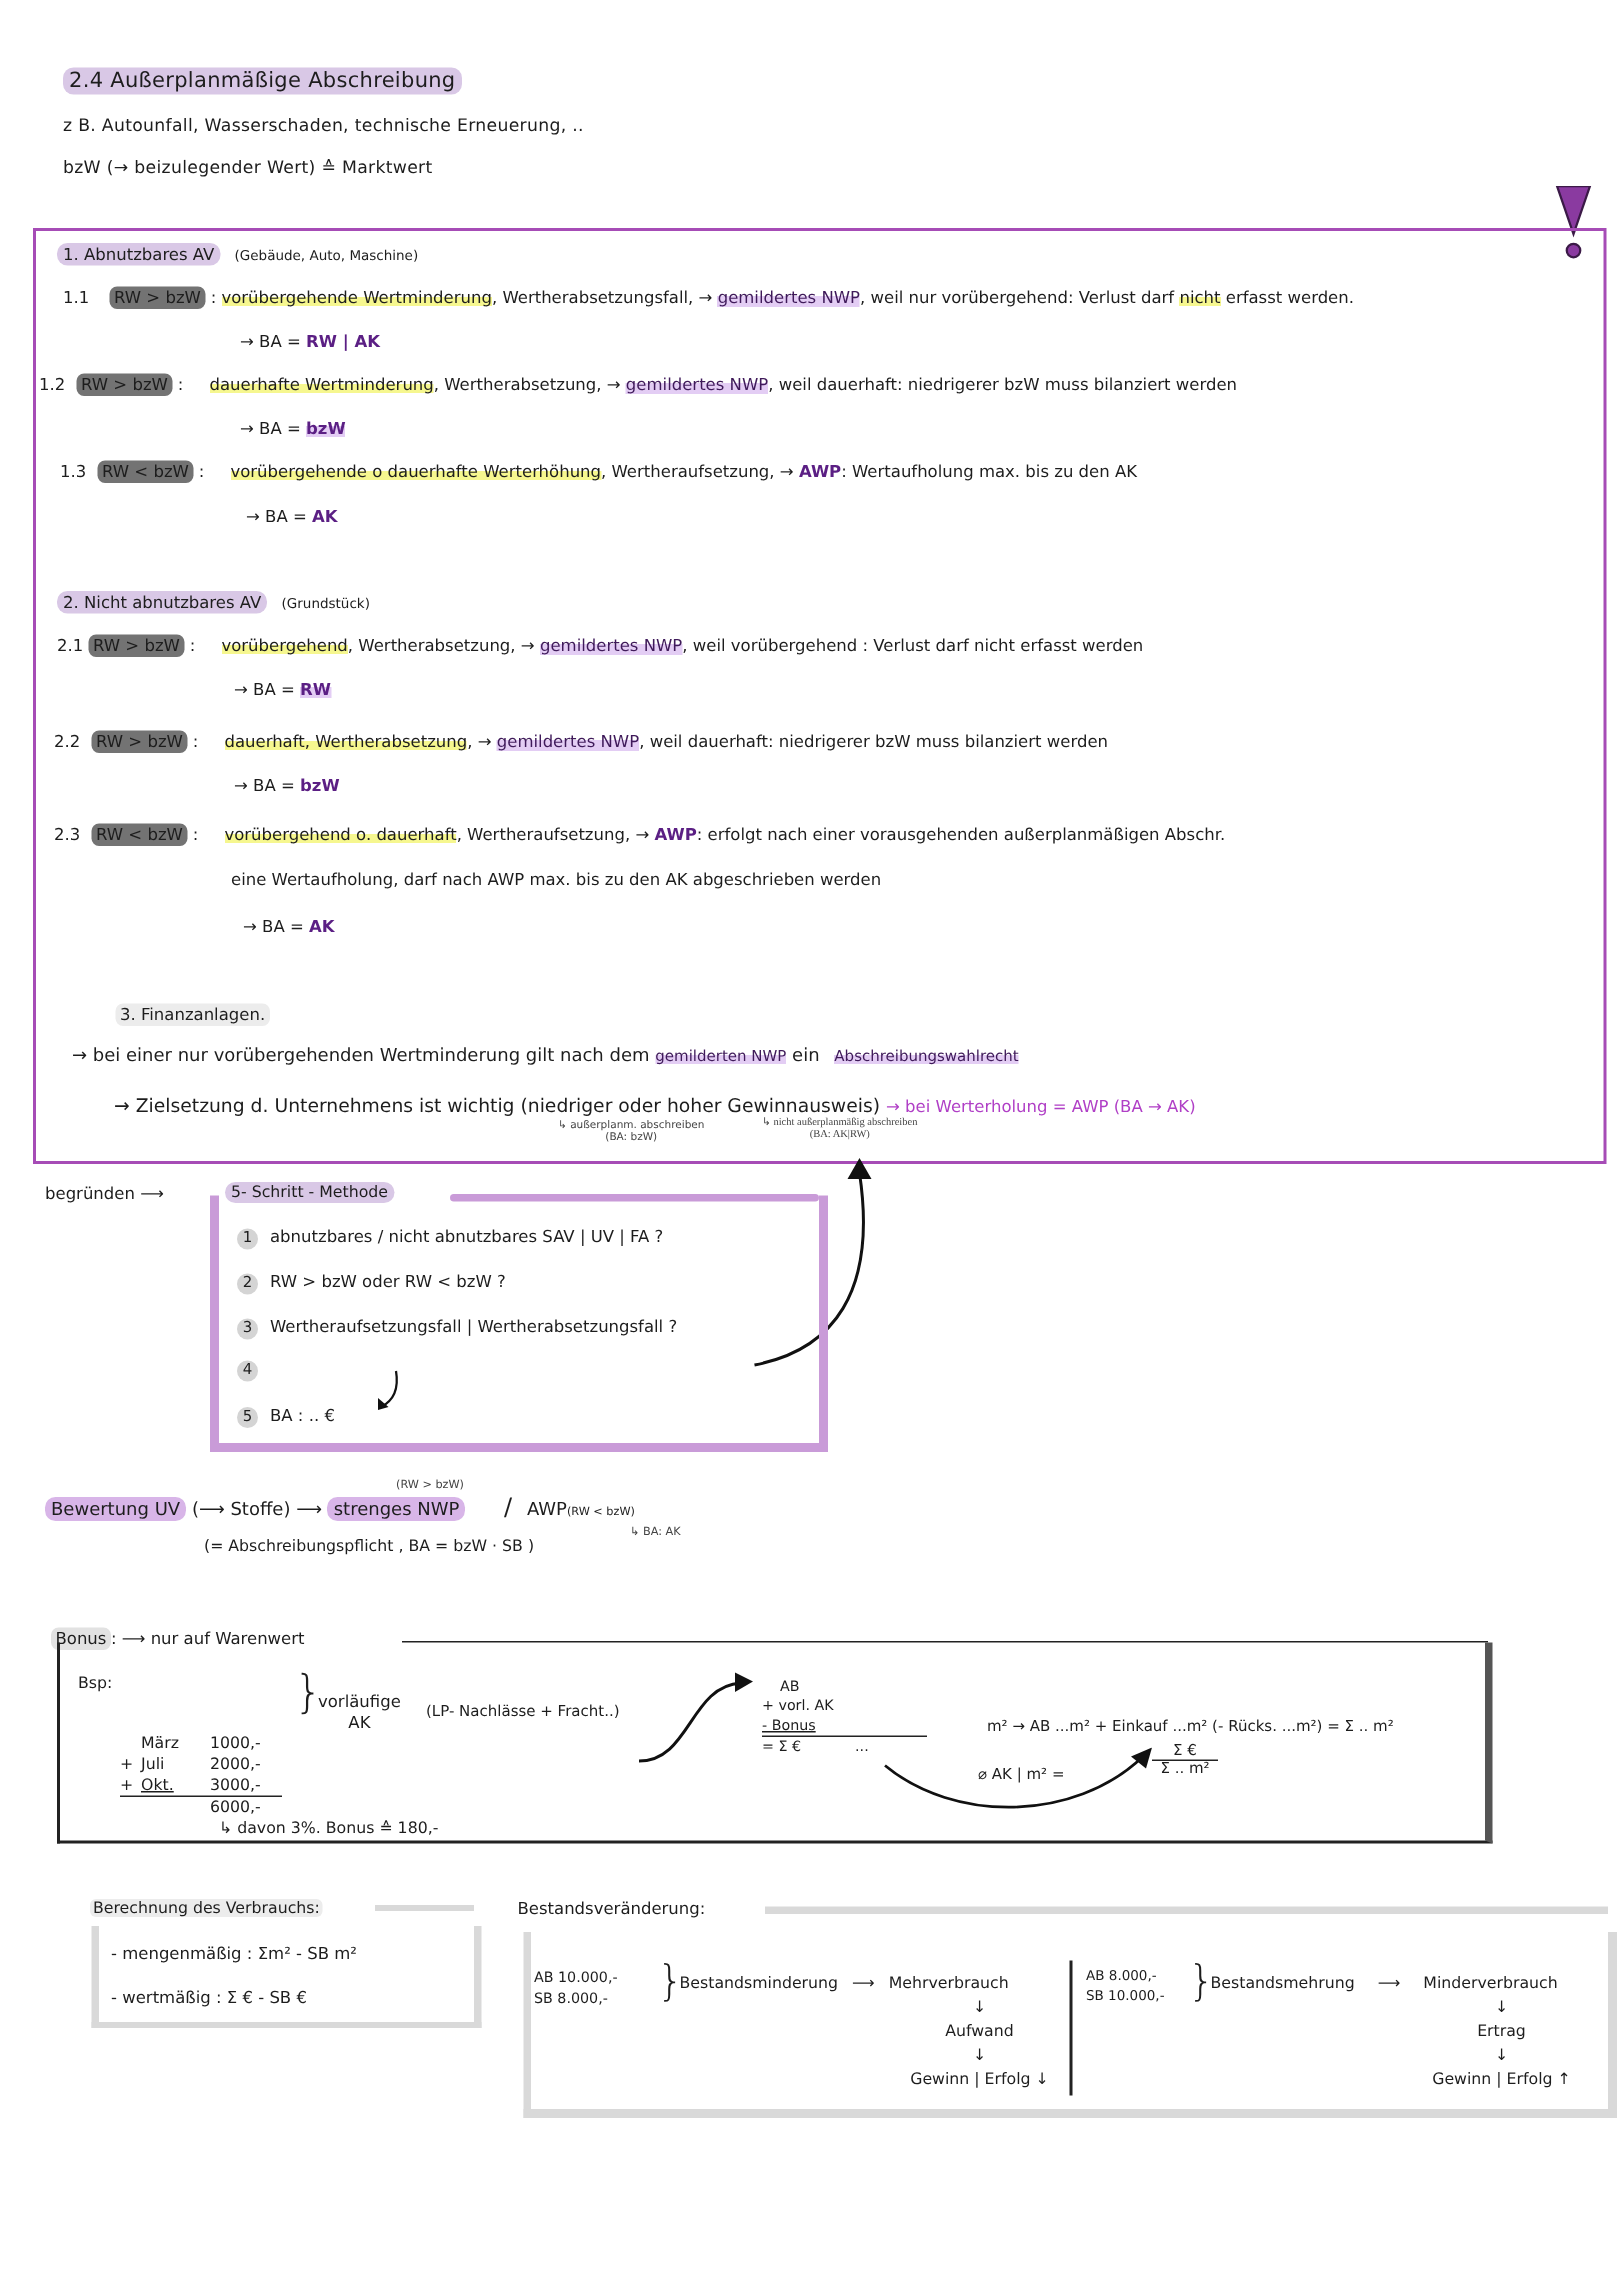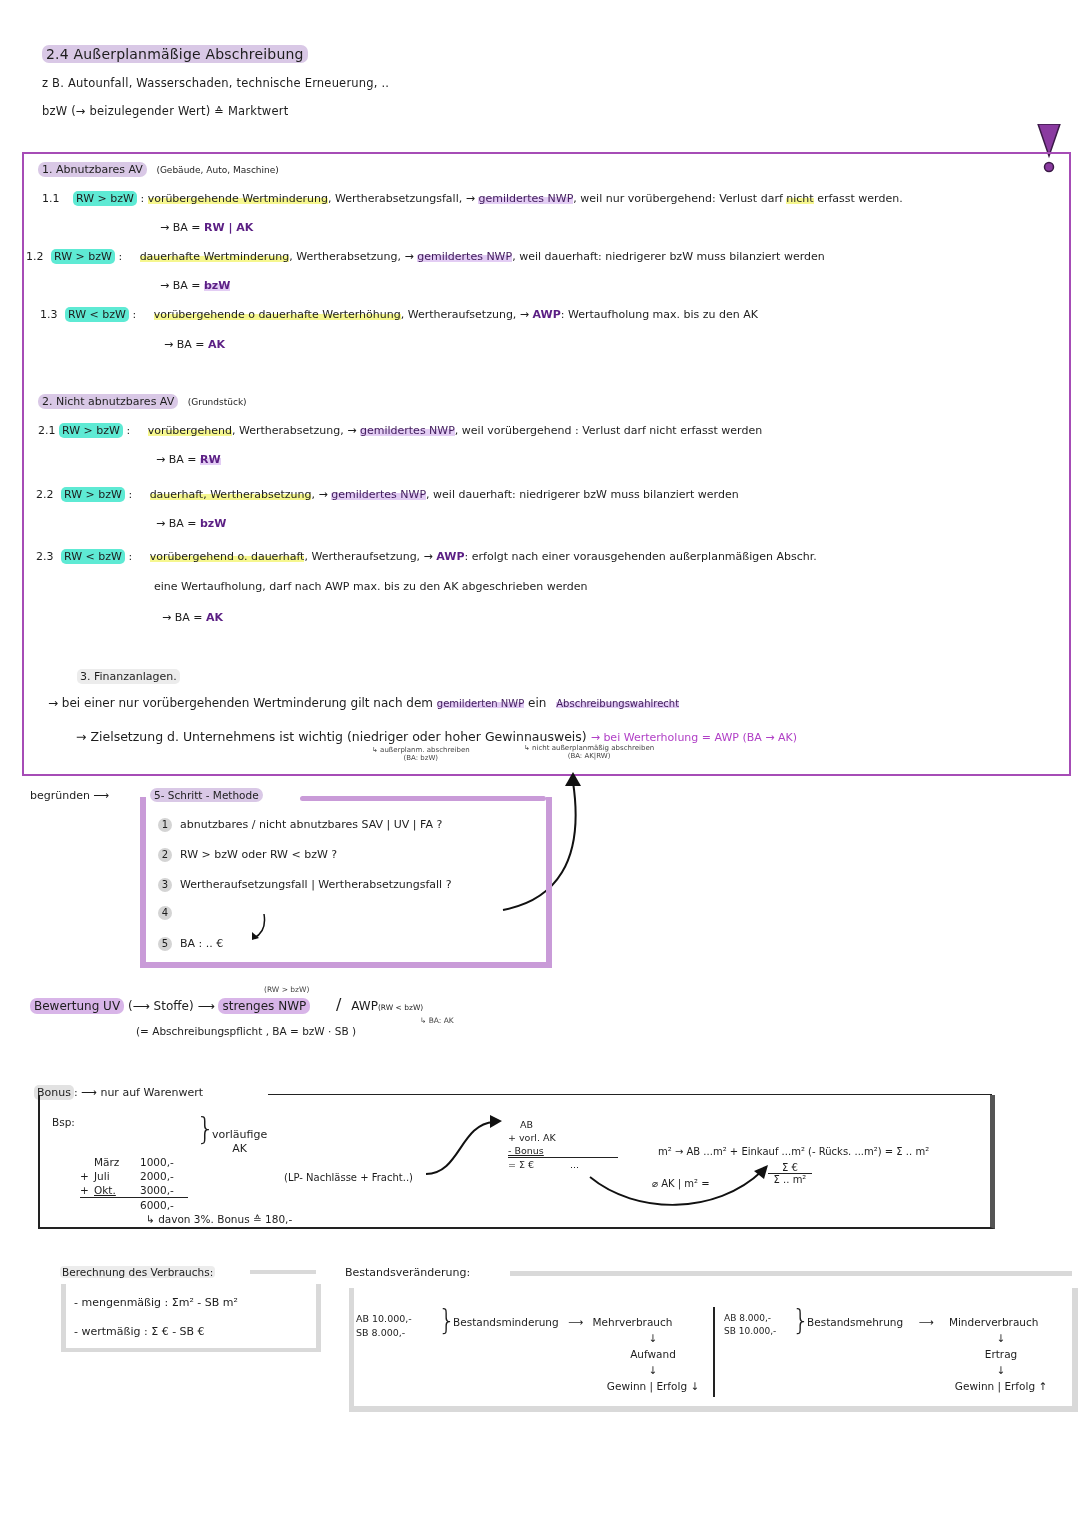--- a/index.html
+++ b/index.html
@@ -3,21 +3,21 @@
 <meta charset="utf-8">
 <style>
   html,body{margin:0;padding:0;background:#ffffff;}
   body{width:1080px;height:1527px;position:relative;overflow:hidden;
        font-family:"DejaVu Sans","Liberation Sans",sans-serif;color:#1d1d1d;}
   .abs{position:absolute;white-space:nowrap;}
   .t{font-size:12.5px;letter-spacing:.2px;}
   .s{font-size:11px;}
   .xs{font-size:7px;color:#444;line-height:8px;text-align:center;}
   .hl-lav{background:#d9c8e6;border-radius:7px;padding:1px 4px;}
-  .hl-gray{background:#5eead4;border-radius:5px;padding:1px 3px;}
+  .hl-gray{background:#737373;border-radius:5px;padding:1px 3px;}
   .hl-yel{background:linear-gradient(transparent 45%, #f6f78f 45%, #f6f78f 92%, transparent 92%);}
   .hl-vio{background:linear-gradient(transparent 40%, #e3cdf4 40%, #e3cdf4 95%, transparent 95%);color:#3f1a5a;}
   .purple{color:#5b1f84;font-weight:bold;}
   .magenta{color:#b03fc6;}
   .num-badge{display:inline-block;width:14px;height:14px;border-radius:7px;background:#d4d4d4;
              text-align:center;line-height:14px;font-size:10px;margin-right:8px;}
   .box-main{position:absolute;left:22px;top:152px;width:1045px;height:620px;border:2px solid #a64cb6;}
   .box-5{position:absolute;left:140px;top:797px;width:400px;height:165px;
          border-left:6px solid #c99bd8;border-bottom:6px solid #c99bd8;border-right:6px solid #c99bd8;}
   .box-5-top{position:absolute;left:300px;top:796px;width:246px;height:5px;background:#c99bd8;border-radius:3px;}
@@ -139,21 +139,21 @@
   <span class="hl-vio" style="font-size:10px;margin-left:6px;">Abschreibungswahlrecht</span>
 </div>
 <div class="abs s" style="left:76px;top:729px;font-size:12.5px;">
   <span>→ Zielsetzung d. Unternehmens ist wichtig (niedriger oder hoher Gewinnausweis)</span>
   <span class="magenta" style="font-size:11px;">→ bei Werterholung = AWP (BA → AK)</span>
 </div>
 <div class="abs xs" style="left:372px;top:746px;">
   <div>↳ außerplanm. abschreiben</div>
     <div>(BA: bzW)</div>
 </div>
-<div class="abs xs" style="left:524px;top:744px;">
+<div class="abs xs" style="left:508px;top:744px;font-family:Liberation Serif, serif;">
   <div>↳ nicht außerplanmäßig abschreiben</div>
     <div>(BA: AK|RW)</div>
 </div>
 
 <svg class="abs" style="left:495px;top:772px;" width="100" height="145">
   <path d="M8,138 C60,128 90,90 78,10" fill="none" stroke="#111" stroke-width="2"></path>
   <polygon points="70,14 78,0 86,14" fill="#111"></polygon>
 </svg>
 
 <div class="abs s" style="left:30px;top:789px;">
@@ -208,21 +208,21 @@
   <div><span style="display:inline-block;width:14px;">+</span><span style="display:inline-block;width:46px;">Juli</span><span>2000,-</span></div>
   <div style="border-bottom:1px solid #222;width:108px;"><span style="display:inline-block;width:14px;">+</span><span style="display:inline-block;width:46px;text-decoration:underline;">Okt.</span><span>3000,-</span></div>
   <div style="padding-left:60px;">6000,-</div>
   <div style="padding-left:66px;">↳ davon 3%. Bonus ≙ 180,-</div>
 </div>
 <div class="abs brace" style="left:196px;top:1114px;">}</div>
 <div class="abs" style="left:212px;top:1128px;font-size:11px;line-height:14px;text-align:center;">
   <div>vorläufige</div>
     <div>AK</div>
 </div>
-<div class="abs s" style="left:284px;top:1172px;font-size:10px;">(LP- Nachlässe + Fracht..)</div>
+<div class="abs s" style="left:284px;top:1136px;font-size:10px;">(LP- Nachlässe + Fracht..)</div>
 <svg class="abs" style="left:420px;top:1112px;" width="90" height="70">
   <path d="M6,62 C40,62 40,12 74,10" fill="none" stroke="#111" stroke-width="2"></path>
   <polygon points="70,3 82,9 70,16" fill="#111"></polygon>
 </svg>
 
 <div class="abs" style="left:508px;top:1118px;font-size:9.5px;line-height:13px;">
   <div style="padding-left:12px;">AB</div>
   <div>+ vorl. AK</div>
   <div style="text-decoration:underline;border-bottom:1px solid #222;width:110px;">- Bonus</div>
   <div><span>= Σ €</span><span style="margin-left:36px;">...</span></div>

